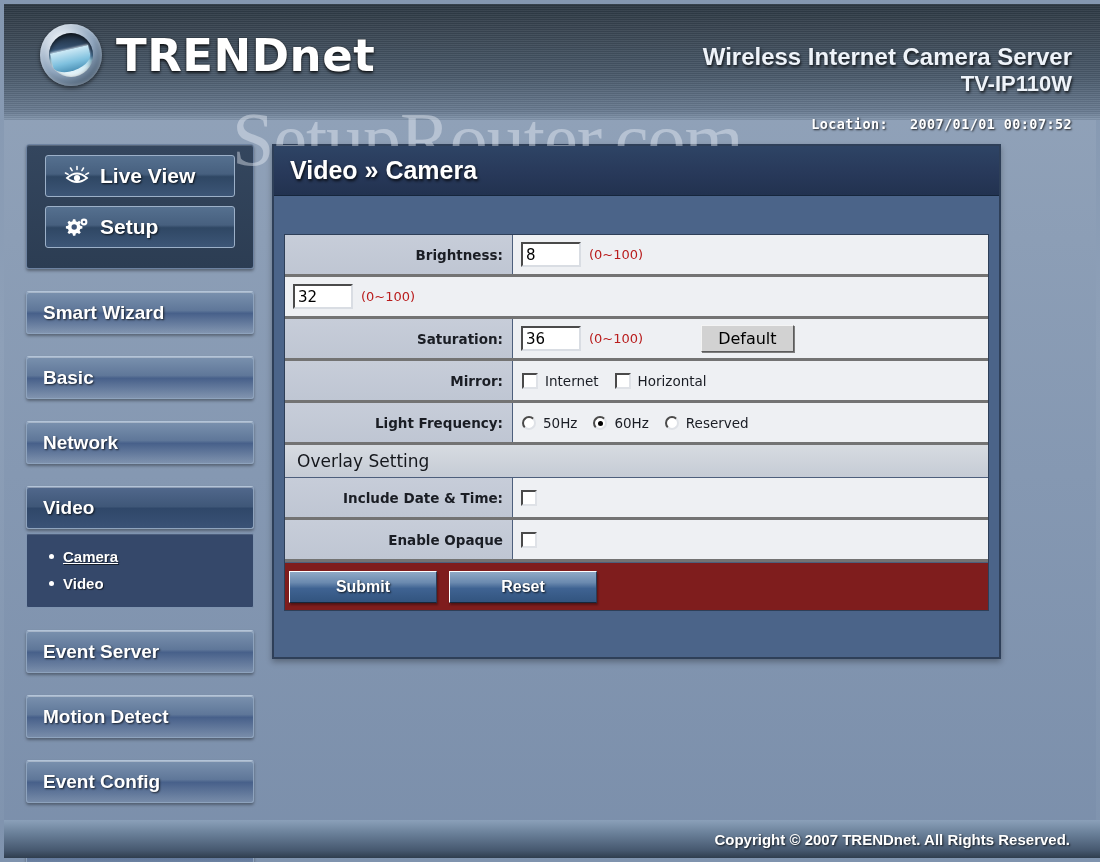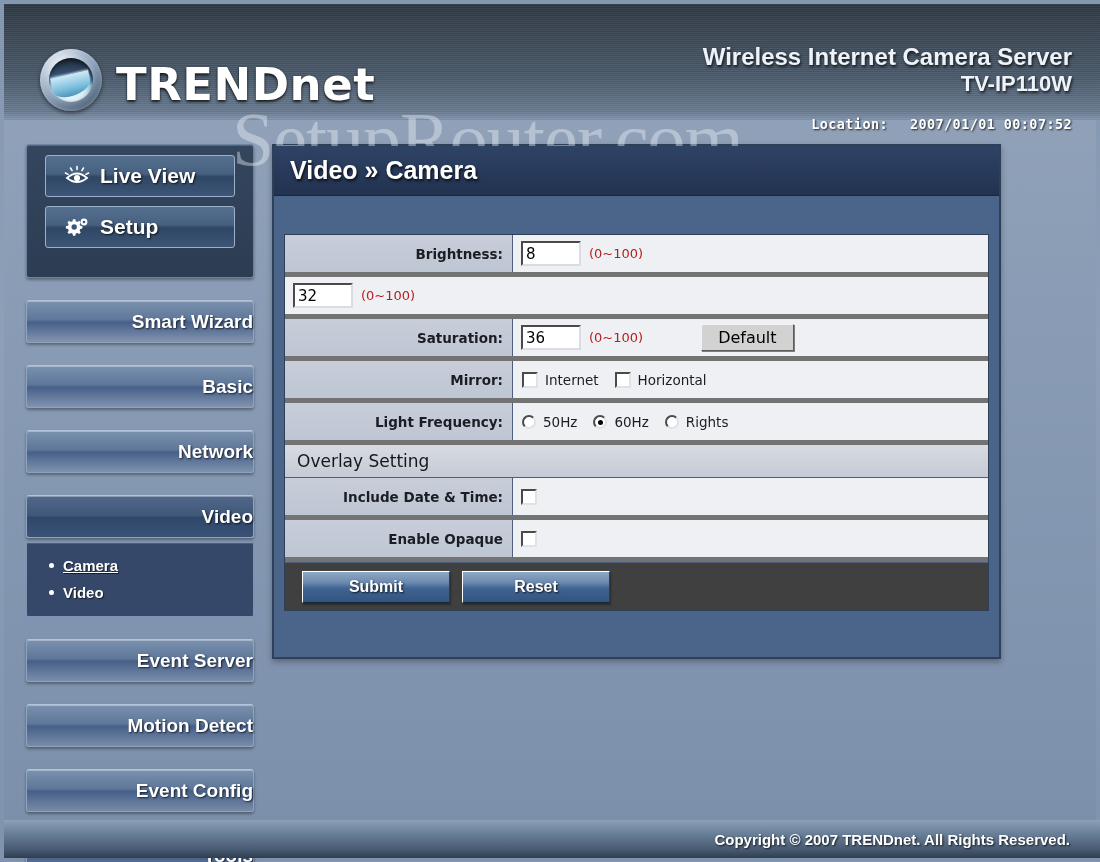--- a/index.html
+++ b/index.html
@@ -28,22 +28,22 @@
     border:1px solid #5e7characters;
   }
 
   
   #header {
     position:absolute; left:0; top:0; width:1100px; height:116px;
     background:linear-gradient(to bottom,#2b3742 0%,#37434f 18%,#4a5a6b 62%,#6a7c92 93%,#8497ae 100%);
   }
   #header .scanlay { position:absolute; inset:0; }
   #logo-wrap {
-    position:absolute; left:36px; top:45px;
-    display:flex; align-items:flex-end; gap:14px;
+    position:absolute; left:36px; top:20px;
+    display:flex; align-items:center; gap:14px;
   }
   #logo-mark {
     width:62px; height:62px; border-radius:50%;
     background:radial-gradient(circle at 34% 28%, #f2f6fa 0%, #cdd8e4 22%, #8fa5bd 52%, #4e6277 78%, #2f3e4e 100%);
     box-shadow:0 2px 4px rgba(0,0,0,.55), inset 0 0 4px rgba(255,255,255,.4);
     position:relative;
   }
   #logo-mark:after {
     content:""; position:absolute; left:9px; top:9px; width:44px; height:44px;
     border-radius:50%;
@@ -93,35 +93,35 @@
     padding:10px 18px 12px; margin-bottom:22px;
     box-shadow:0 2px 3px rgba(0,0,0,.35), inset 0 1px 0 rgba(255,255,255,.18);
   }
   .nav-major {
     display:block; width:100%; height:43px; line-height:41px;
     border-radius:3px; margin-bottom:8px;
     background:linear-gradient(to bottom,#6f87a6 0%,#5a7architecture 1%,#52688a 48%,#3f5578 52%,#4b6287 100%);
     background:linear-gradient(to bottom,#7a91ae 0%,#5f7799 45%,#47608a 52%,#52699021 100%,#566e93 100%);
     border:1px solid #8ea3bd; border-top-color:#b3c4d8;
     color:#ffffff; font-size:19px; font-weight:bold;
-    text-align:right;
+    padding-left:16px; text-align:left;
     text-shadow:1px 1px 2px rgba(0,0,0,.7);
     box-shadow:0 2px 3px rgba(0,0,0,.35), inset 0 1px 0 rgba(255,255,255,.35);
     cursor:pointer;
   }
   .nav-btn {
     display:flex; align-items:center; gap:10px;
     height:42px; border-radius:3px; margin-bottom:9px; padding-left:18px;
     background:linear-gradient(to bottom,#55708f 0%,#47607f 45%,#2f4764 52%,#3d5677 100%);
     border:1px solid #9cb0c8;
     color:#ffffff; font-size:21px; font-weight:bold;
     text-shadow:1px 1px 2px rgba(0,0,0,.75);
     cursor:pointer;
   }
-  .nav-btn:last-child { margin-bottom:17px; }
+  .nav-btn:last-child { margin-bottom:8px; }
   .ico { width:26px; height:22px; flex:none; position:relative; }
   .nav-group { margin-bottom:22px; }
   .nav-major.active {
     background:linear-gradient(to bottom,#4e6party 0%,#3b5274 50%,#31486b 100%);
     background:linear-gradient(to bottom,#51688c 0%,#3f5778 48%,#2f4769 52%,#3a5276 100%);
     margin-bottom:4px;
   }
   .sub-panel {
     background:linear-gradient(to bottom,#36496a,#30446195);
     background:#35486a;
@@ -159,21 +159,21 @@
     border:1px solid #2e3f58;
     background:#eceff3;
   }
   .sec-head {
     height:33px; line-height:32px;
     background:linear-gradient(to bottom,#d7dbe1 0%,#c5cbd5 100%);
     border-bottom:1px solid #4d5f7c;
     color:#14171c; font-size:17px; padding-left:12px;
     font-family:"DejaVu Sans", sans-serif;
   }
-  .row { display:flex; border-bottom:5px solid #737373; min-height:42px; }
+  .row { display:flex; border-bottom:3px solid #737373; min-height:42px; }
   .row:last-child { border-bottom:none; }
   .row .lab {
     width:228px; flex:none;
     background:linear-gradient(to bottom,#c7cdd9,#bfc6d3);
     border-right:1px solid #4d5f7c;
     color:#1a1d24; font-size:13.5px; font-weight:bold;
     display:flex; align-items:center; justify-content:flex-end;
     padding-right:9px;
     font-family:"DejaVu Sans", sans-serif;
   }
@@ -210,22 +210,22 @@
   .rad.on:after {
     content:""; position:absolute; left:3px; top:3px;
     width:5px; height:5px; border-radius:50%; background:#000;
   }
   .opt { display:flex; align-items:center; gap:7px; margin-right:16px; }
   .opt .otxt { font-size:13.5px; color:#1a1d24; font-family:"DejaVu Sans", sans-serif; }
   .row .val.opts { gap:0; padding-left:9px; }
 
   .btnbar {
     display:flex; align-items:center; gap:12px;
-    height:48px; padding-left:17px;
-    background:#404040;
+    height:48px; padding-left:4px;
+    background:#7f1d1d;
     border-top:1px solid #4d5f7c;
   }
   .bigbtn {
     width:148px; height:32px;
     background:linear-gradient(to bottom,#8fa9c6 0%,#6b8aaf 35%,#3f6392 55%,#32547f 100%);
     border:1px solid #ffffff;
     border-right-color:#2b3d57; border-bottom-color:#18263a;
     color:#ffffff; font-size:16px; font-weight:bold;
     text-shadow:1px 1px 2px rgba(0,0,0,.8);
     cursor:pointer;
@@ -388,21 +388,21 @@
             <span class="opt">
               <span class="rad"></span>
               <span class="otxt">50Hz</span>
             </span>
             <span class="opt">
               <span class="rad on"></span>
               <span class="otxt">60Hz</span>
             </span>
             <span class="opt">
               <span class="rad"></span>
-              <span class="otxt">Rights</span>
+              <span class="otxt">Reserved</span>
             </span>
           </div>
         </div>
 
         <div class="sec-head">Overlay Setting</div>
 
         <div class="row">
           <div class="lab">Include Date &amp; Time:</div>
           <div class="val">
             <span class="cbox"></span>

